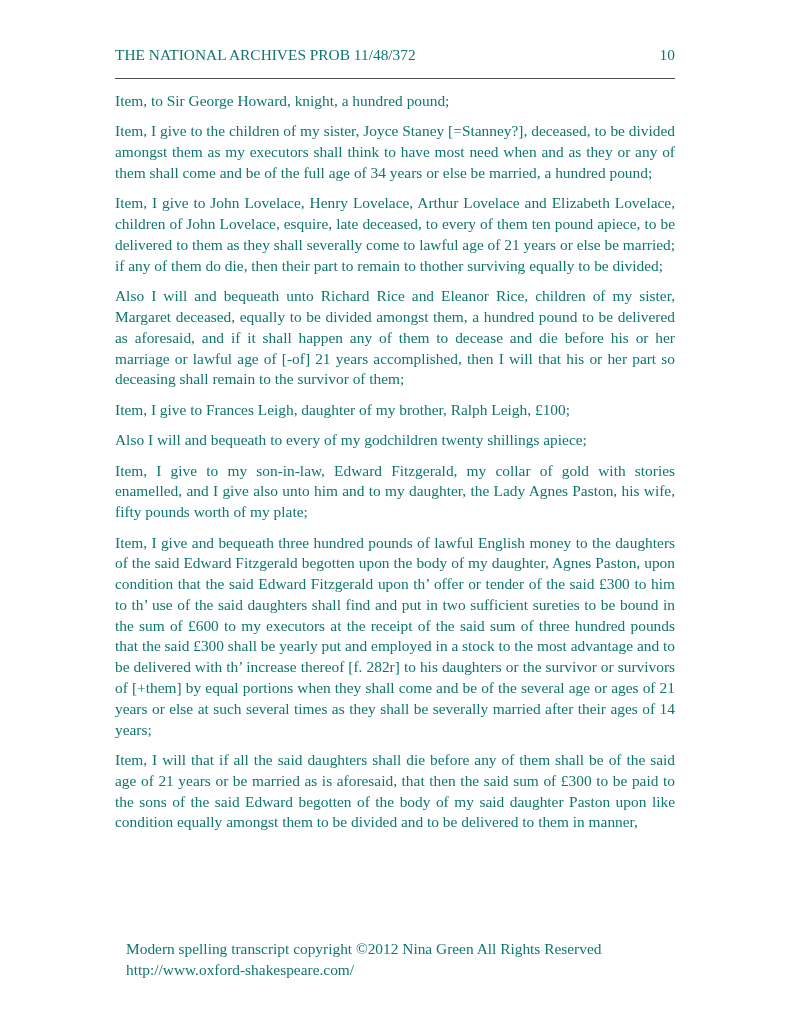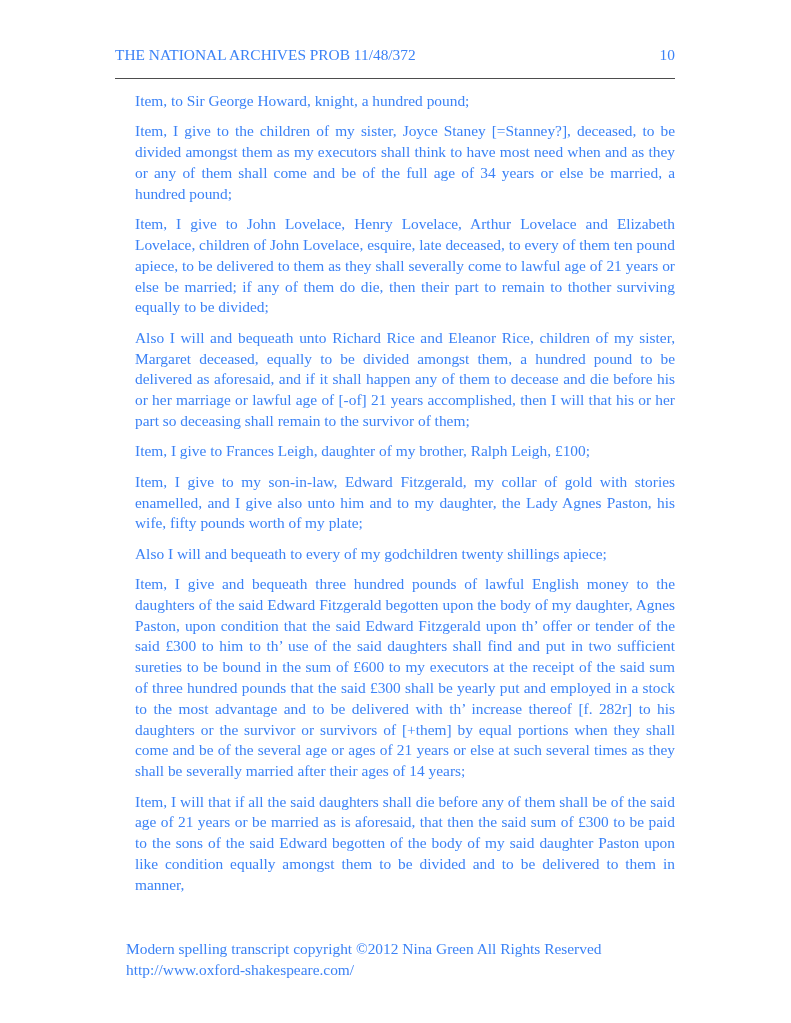--- a/index.html
+++ b/index.html
@@ -7,21 +7,21 @@
     background: #ffffff;
     font-family: "Liberation Serif", "DejaVu Serif", serif;
     -webkit-font-smoothing: antialiased;
   }
   .sheet {
     position: relative;
     width: 791px;
     height: 1023px;
     background: #ffffff;
     overflow: hidden;
-    color: #3b82f6;
+    color: #0f766e;
   }
   .column {
     position: absolute;
     left: 115px;
     top: 0;
     width: 560px;
   }
   .doc-header {
     display: flex;
     justify-content: space-between;
@@ -31,21 +31,20 @@
     line-height: 21px;
     white-space: nowrap;
   }
   .header-rule {
     height: 0;
     border-bottom: 1.5px solid #4d4d4d;
     margin-top: 12.5px;
   }
   .doc-body {
     margin-top: 12.5px;
-    margin-left: 20px;
   }
   .doc-body p {
     margin: 0 0 9.6px 0;
     font-size: 15.4px;
     line-height: 20.8px;
     text-align: justify;
   }
   .doc-footer {
     position: absolute;
     left: 126px;
@@ -76,23 +75,23 @@
 
 
         <p>Item, I give to the children of my sister, Joyce Staney [=Stanney?], deceased, to be divided amongst them as my executors shall think to have most need when and as they or any of them shall come and be of the full age of 34 years or else be married, a hundred pound;</p>
 
         <p>Item, I give to John Lovelace, Henry Lovelace, Arthur Lovelace and Elizabeth Lovelace, children of John Lovelace, esquire, late deceased, to every of them ten pound apiece, to be delivered to them as they shall severally come to lawful age of 21 years or else be married; if any of them do die, then their part to remain to thother surviving equally to be divided;</p>
 
         <p>Also I will and bequeath unto Richard Rice and Eleanor Rice, children of my sister, Margaret deceased, equally to be divided amongst them, a hundred pound to be delivered as aforesaid, and if it shall happen any of them to decease and die before his or her marriage or lawful age of [-of] 21 years accomplished, then I will that his or her part so deceasing shall remain to the survivor of them;</p>
 
         <p>Item, I give to Frances Leigh, daughter of my brother, Ralph Leigh, £100;</p>
 
+        <p>Also I will and bequeath to every of my godchildren twenty shillings apiece;</p>
+
         <p>Item, I give to my son-in-law, Edward Fitzgerald, my collar of gold with stories enamelled, and I give also unto him and to my daughter, the Lady Agnes Paston, his wife, fifty pounds worth of my plate;</p>
-
-        <p>Also I will and bequeath to every of my godchildren twenty shillings apiece;</p>
 
         <p>Item, I give and bequeath three hundred pounds of lawful English money to the daughters of the said Edward Fitzgerald begotten upon the body of my daughter, Agnes Paston, upon condition that the said Edward Fitzgerald upon th’ offer or tender of the said £300 to him to th’ use of the said daughters shall find and put in two sufficient sureties to be bound in the sum of £600 to my executors at the receipt of the said sum of three hundred pounds that the said £300 shall be yearly put and employed in a stock to the most advantage and to be delivered with th’ increase thereof [f. 282r] to his daughters or the survivor or survivors of [+them] by equal portions when they shall come and be of the several age or ages of 21 years or else at such several times as they shall be severally married after their ages of 14 years;</p>
 
         <p>Item, I will that if all the said daughters shall die before any of them shall be of the said age of 21 years or be married as is aforesaid, that then the said sum of £300 to be paid to the sons of the said Edward begotten of the body of my said daughter Paston upon like condition equally amongst them to be divided and to be delivered to them in manner,</p>
       </div>
 
   </div>
 
   <div class="doc-footer">
     <div>Modern spelling transcript copyright ©2012 Nina Green All Rights Reserved</div>

